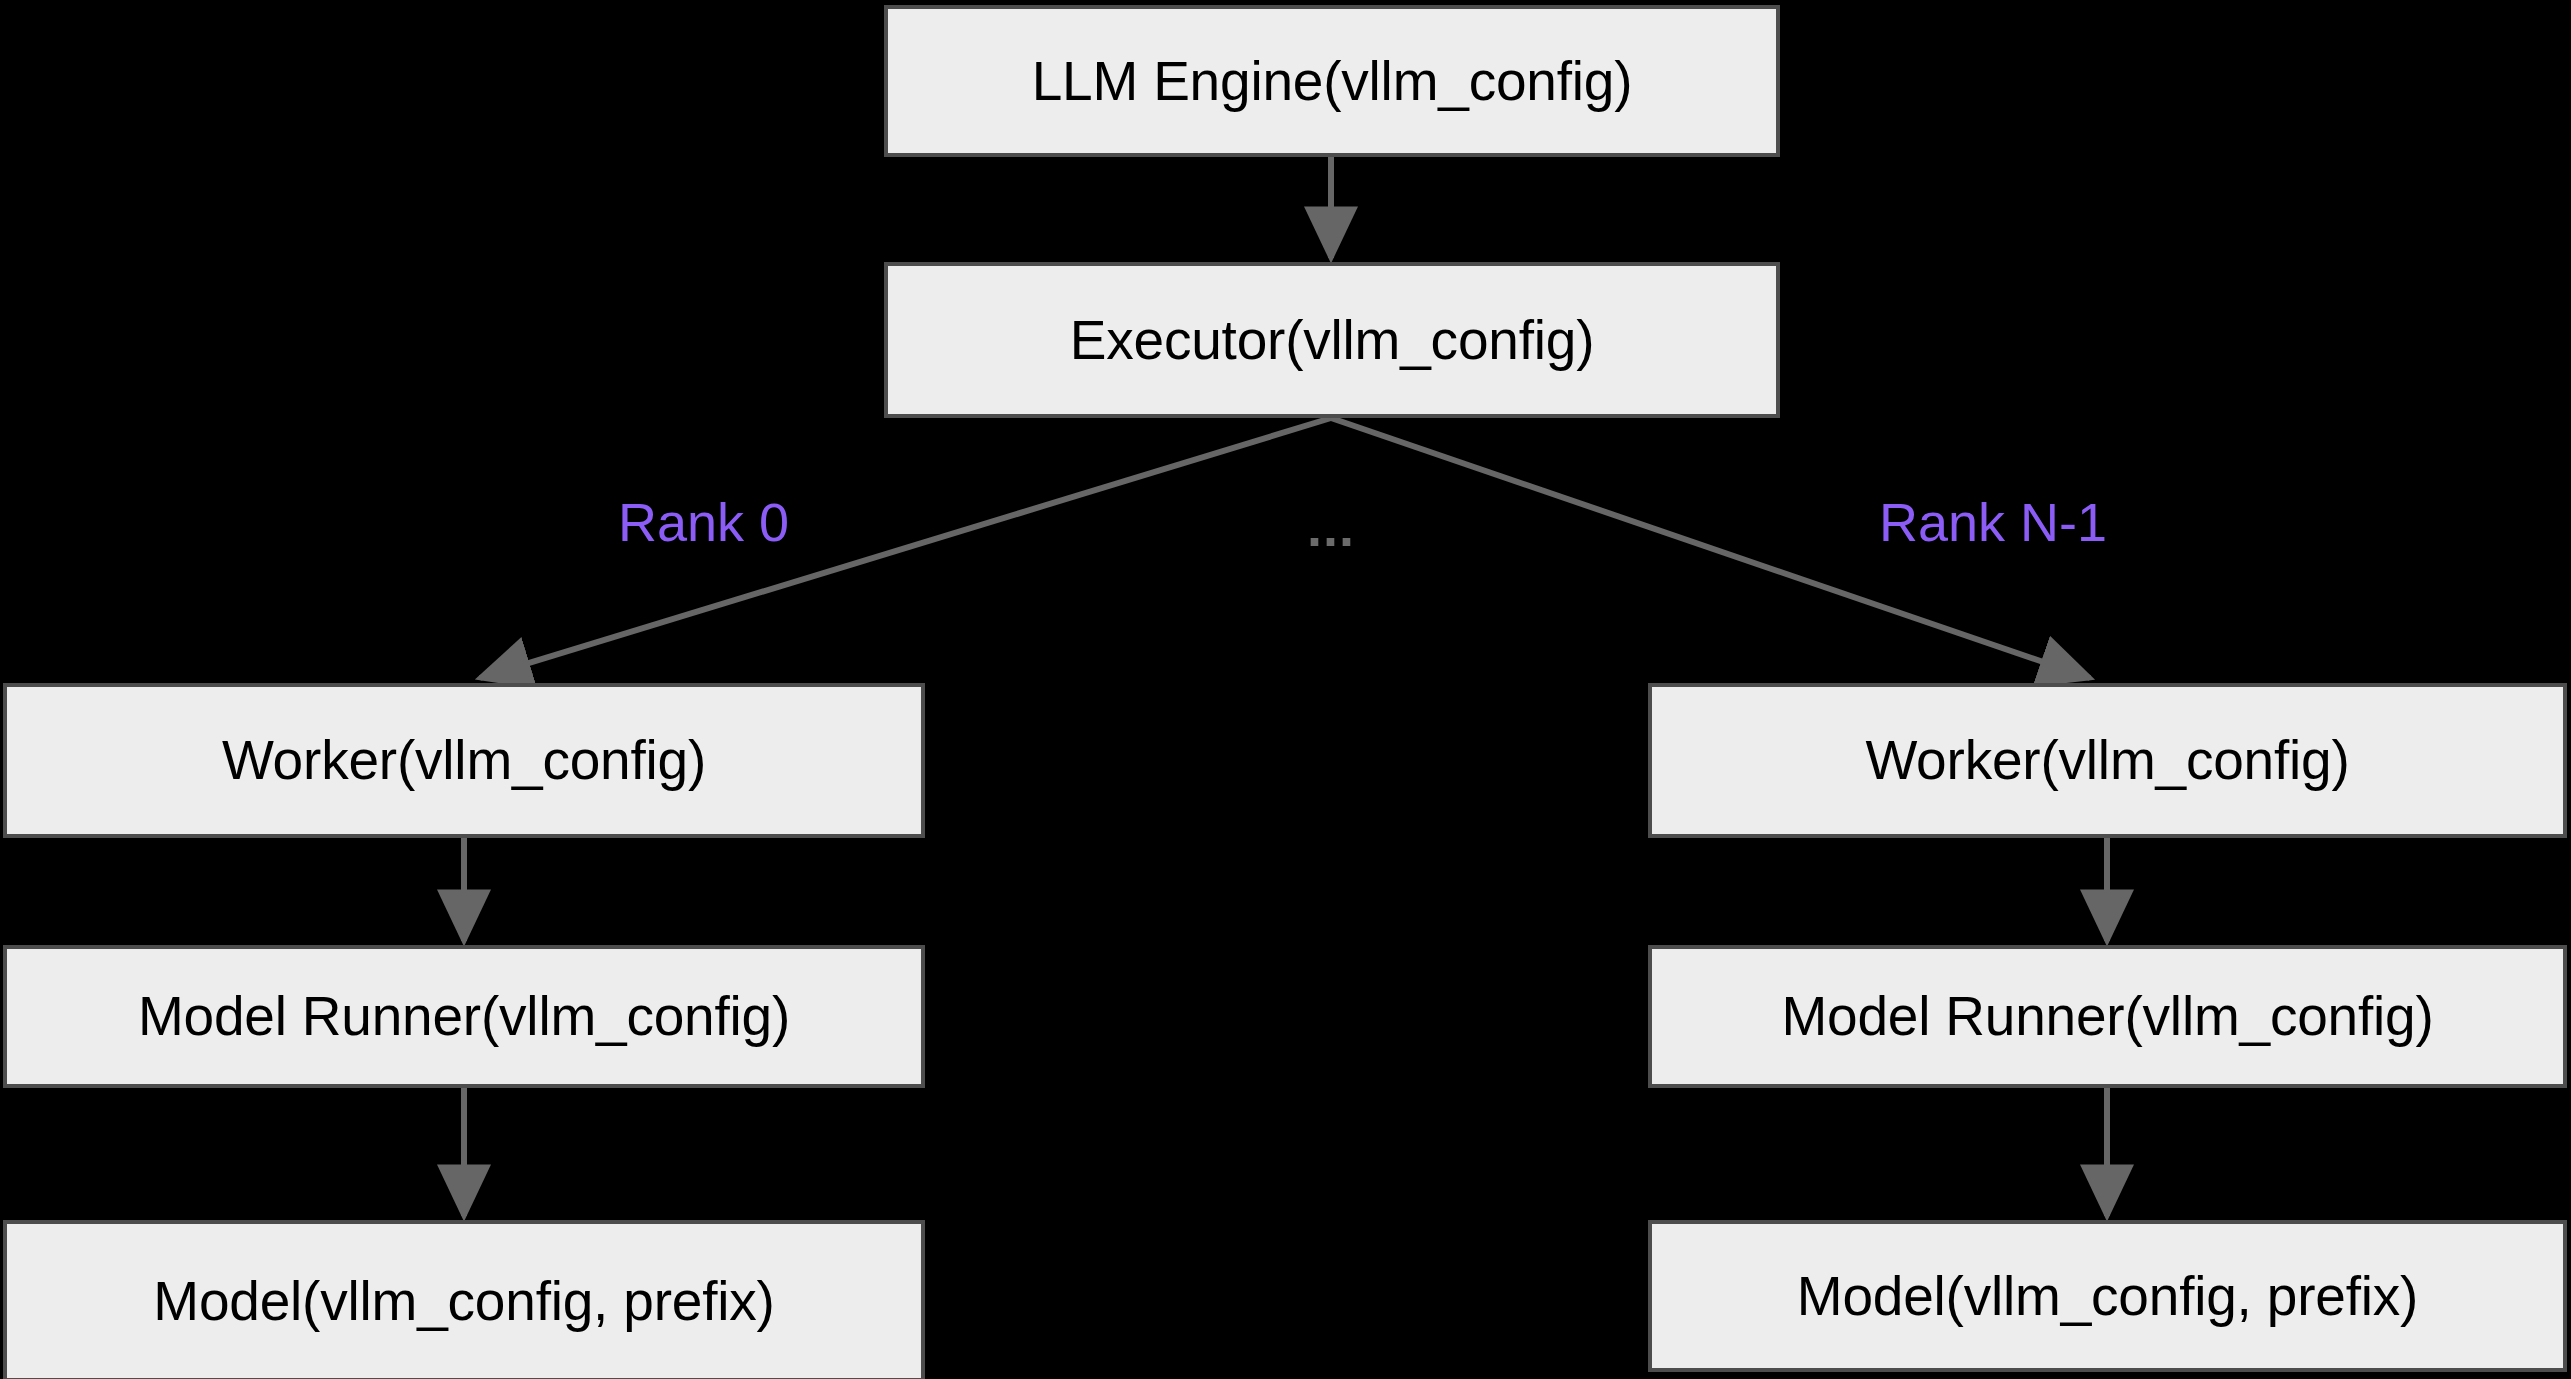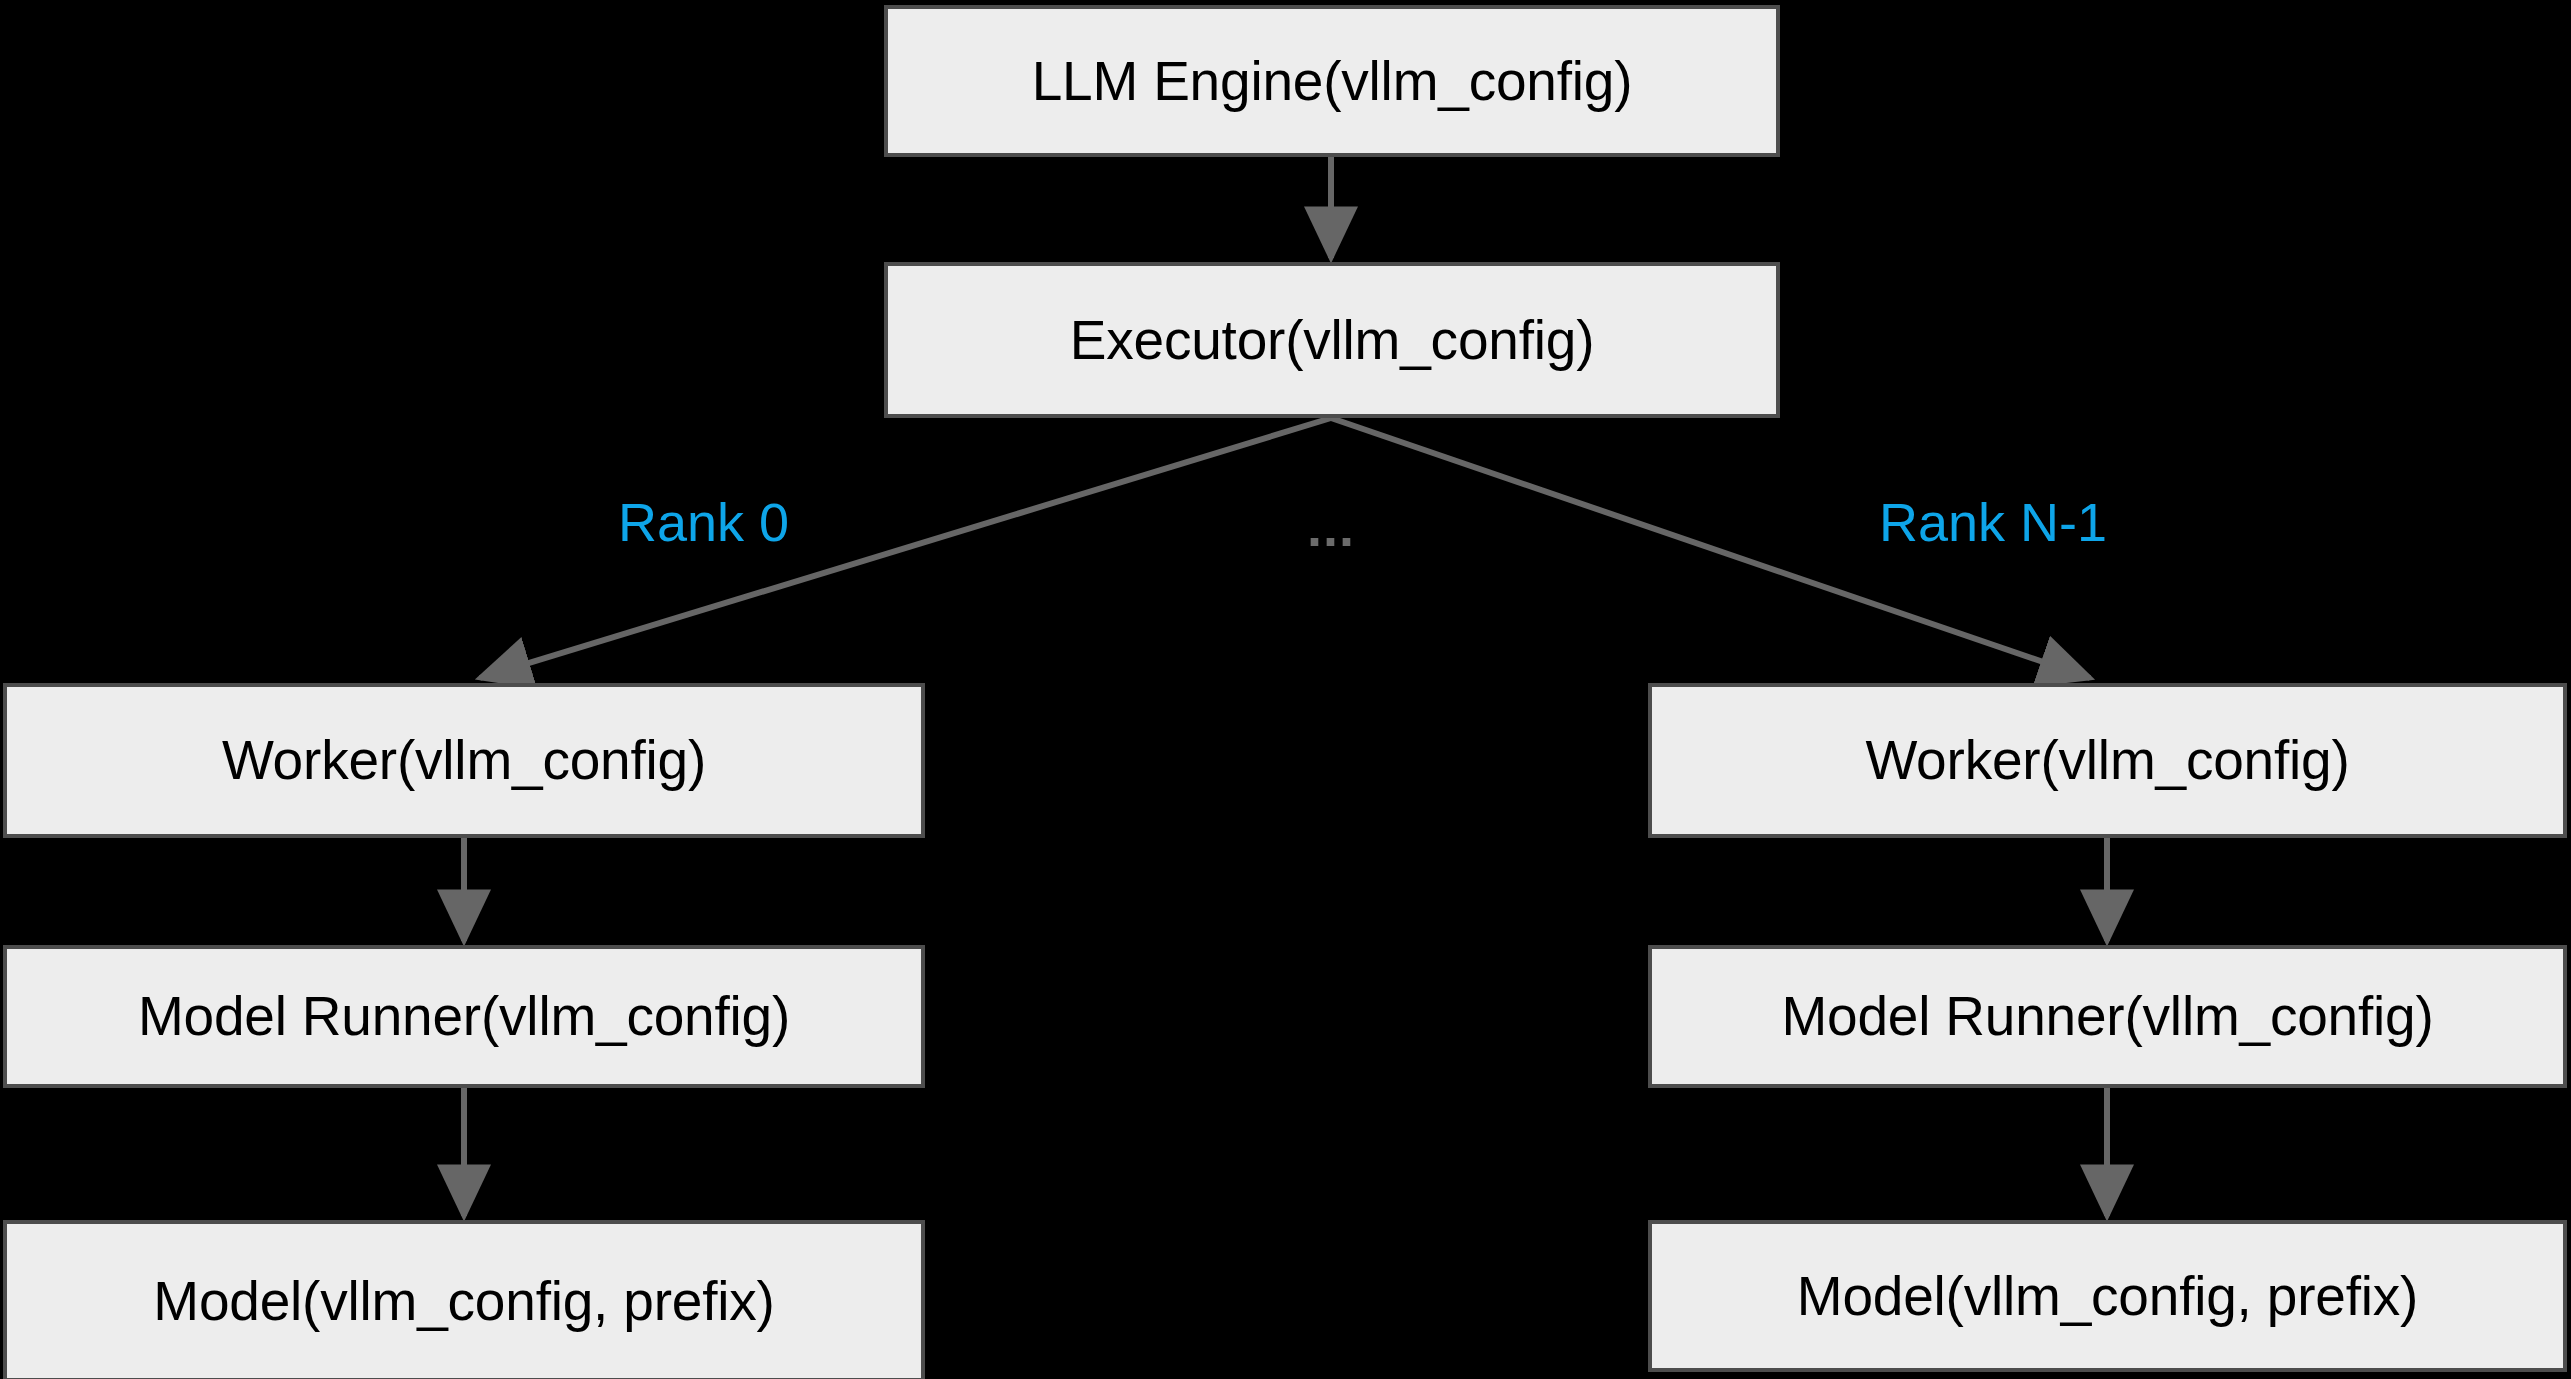--- a/index.html
+++ b/index.html
@@ -39,21 +39,21 @@
     font-weight: 400;
     letter-spacing: -0.2px;
     white-space: nowrap;
   }
   .node-label {
     display: block;
     line-height: 1;
   }
   .edge-label {
     position: absolute;
-    color: #0ea5e9;
+    color: #8b5cf6;
     font-size: 54px;
     font-weight: 400;
     white-space: nowrap;
     line-height: 1;
   }
   .ellipsis-label {
     position: absolute;
     color: #6b6b6b;
     font-size: 54px;
     font-weight: 700;

